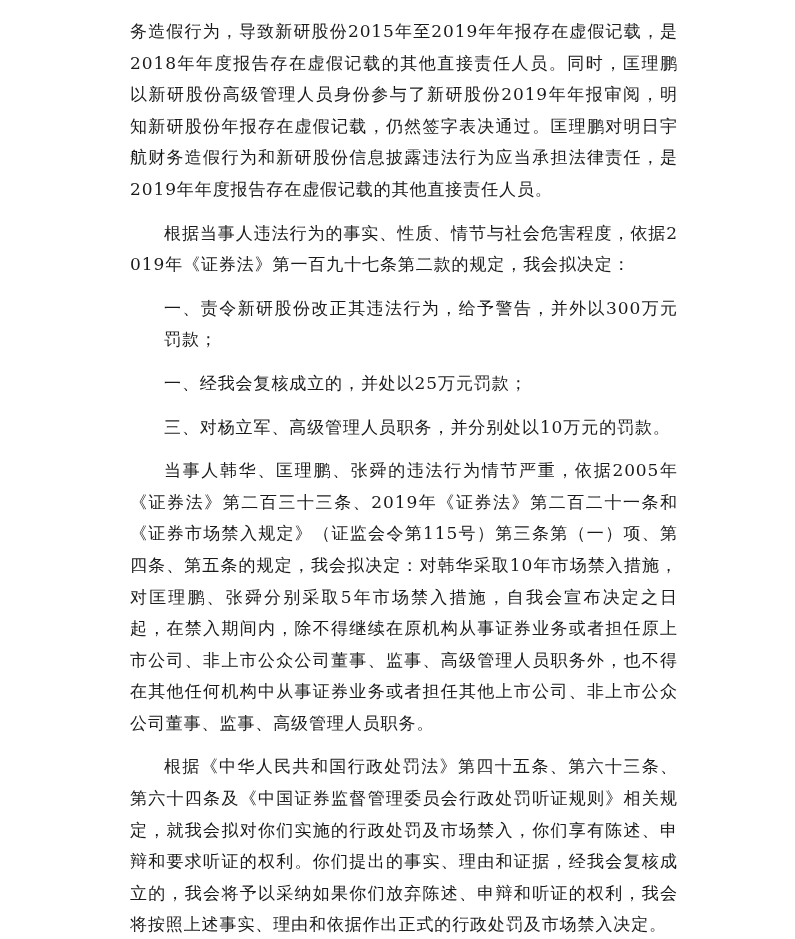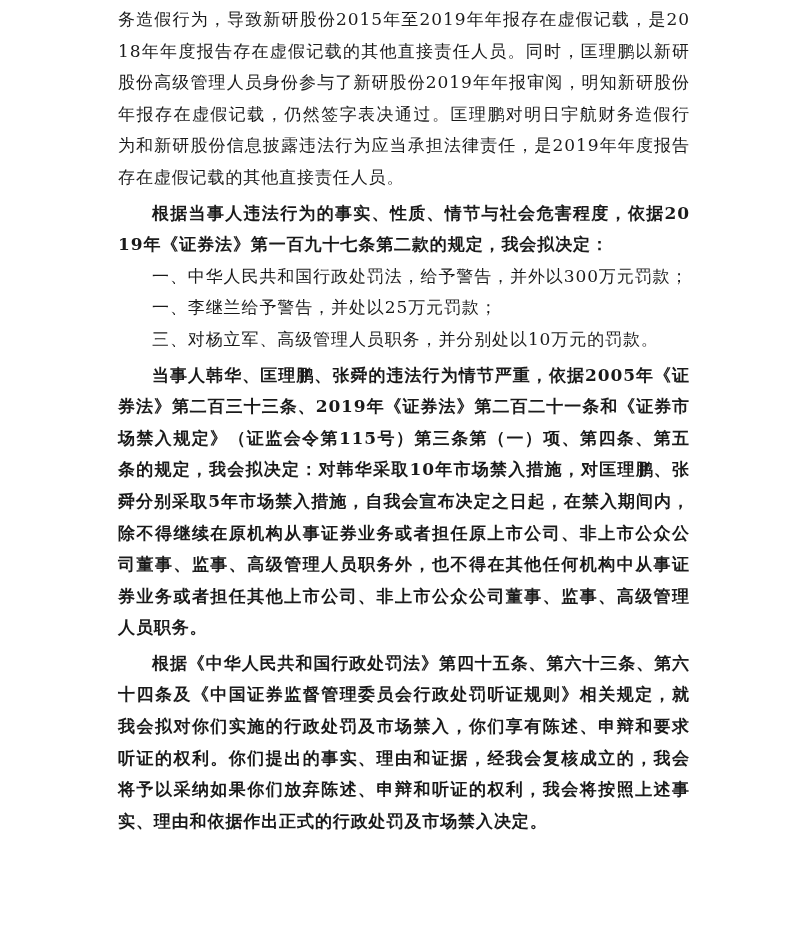--- a/index.html
+++ b/index.html
@@ -1,29 +1,29 @@
 <!DOCTYPE html>
 <html><head>
 <meta charset="utf-8">
 <style>
   html, body { margin: 0; padding: 0; background: #ffffff; }
   body { width: 795px; height: 939px; overflow: hidden; position: relative;
          font-family: "DejaVu Serif", "Liberation Serif", serif; color: #1a1a1a; }
   .page { position: absolute; left: 118px; top: 4px; width: 572px; }
   .p { font-size: 17px; line-height: 31.6px; text-align: justify; text-align-last: left;
-       margin: 0; letter-spacing: 0.9px; word-break: break-all; }
-  .indent { text-indent: 34px; font-weight: bold; }
+       margin: 12px; letter-spacing: 0.9px; word-break: break-all; }
+  .indent { text-indent: 34px; }
   .item { padding-left: 34px; }
   .gap { margin-top: 4px; }
 </style>
 </head>
 <body>
 
 <div class="page">
   <p class="p">务造假行为，导致新研股份2015年至2019年年报存在虚假记载，是2018年年度报告存在虚假记载的其他直接责任人员。同时，匡理鹏以新研股份高级管理人员身份参与了新研股份2019年年报审阅，明知新研股份年报存在虚假记载，仍然签字表决通过。匡理鹏对明日宇航财务造假行为和新研股份信息披露违法行为应当承担法律责任，是2019年年度报告存在虚假记载的其他直接责任人员。</p>
   <p class="p indent gap">根据当事人违法行为的事实、性质、情节与社会危害程度，依据2019年《证券法》第一百九十七条第二款的规定，我会拟决定：</p>
-  <p class="p item">一、中华人民共和国行政处罚法，给予警告，并外以300万元罚款；</p>
-  <p class="p item">一、李继兰给予警告，并处以25万元罚款；</p>
+  <p class="p item">一、责令新研股份改正其违法行为，给予警告，并外以300万元罚款；</p>
+  <p class="p item">一、经我会复核成立的，并处以25万元罚款；</p>
   <p class="p item">三、对杨立军、高级管理人员职务，并分别处以10万元的罚款。</p>
   <p class="p indent gap">当事人韩华、匡理鹏、张舜的违法行为情节严重，依据2005年《证券法》第二百三十三条、2019年《证券法》第二百二十一条和《证券市场禁入规定》（证监会令第115号）第三条第（一）项、第四条、第五条的规定，我会拟决定：对韩华采取10年市场禁入措施，对匡理鹏、张舜分别采取5年市场禁入措施，自我会宣布决定之日起，在禁入期间内，除不得继续在原机构从事证券业务或者担任原上市公司、非上市公众公司董事、监事、高级管理人员职务外，也不得在其他任何机构中从事证券业务或者担任其他上市公司、非上市公众公司董事、监事、高级管理人员职务。</p>
   <p class="p indent gap">根据《中华人民共和国行政处罚法》第四十五条、第六十三条、第六十四条及《中国证券监督管理委员会行政处罚听证规则》相关规定，就我会拟对你们实施的行政处罚及市场禁入，你们享有陈述、申辩和要求听证的权利。你们提出的事实、理由和证据，经我会复核成立的，我会将予以采纳如果你们放弃陈述、申辩和听证的权利，我会将按照上述事实、理由和依据作出正式的行政处罚及市场禁入决定。</p>
 
 </div>
 
 </body></html>

